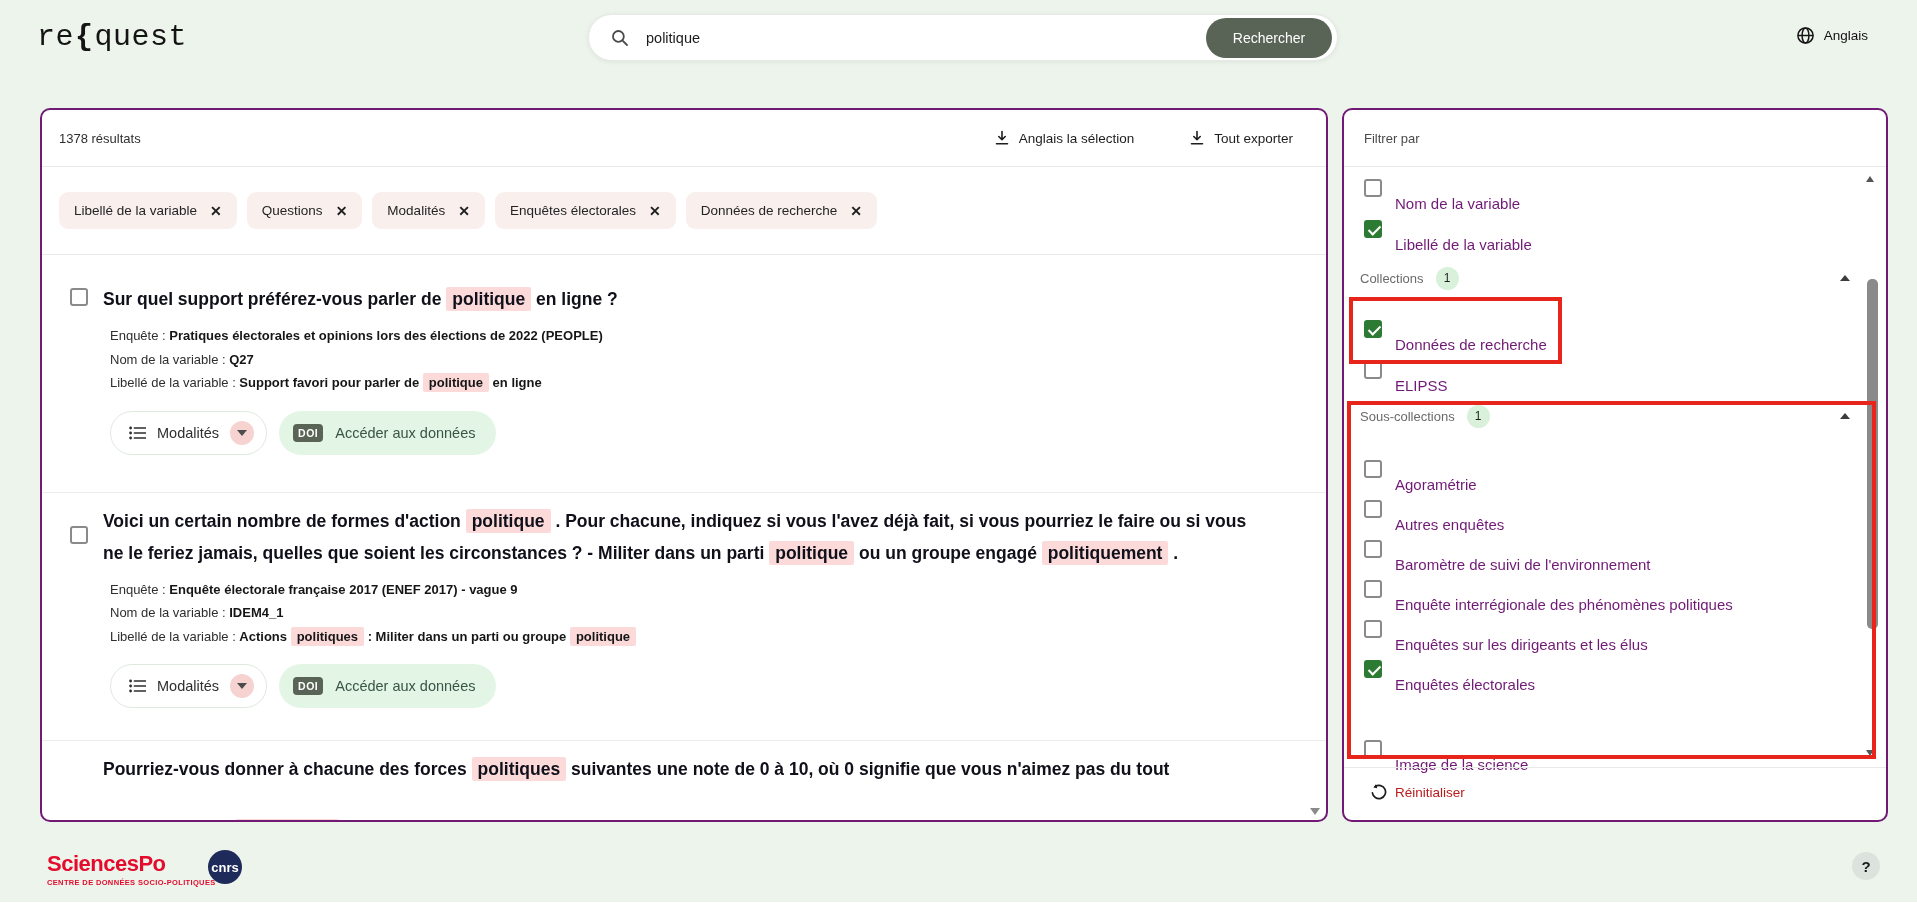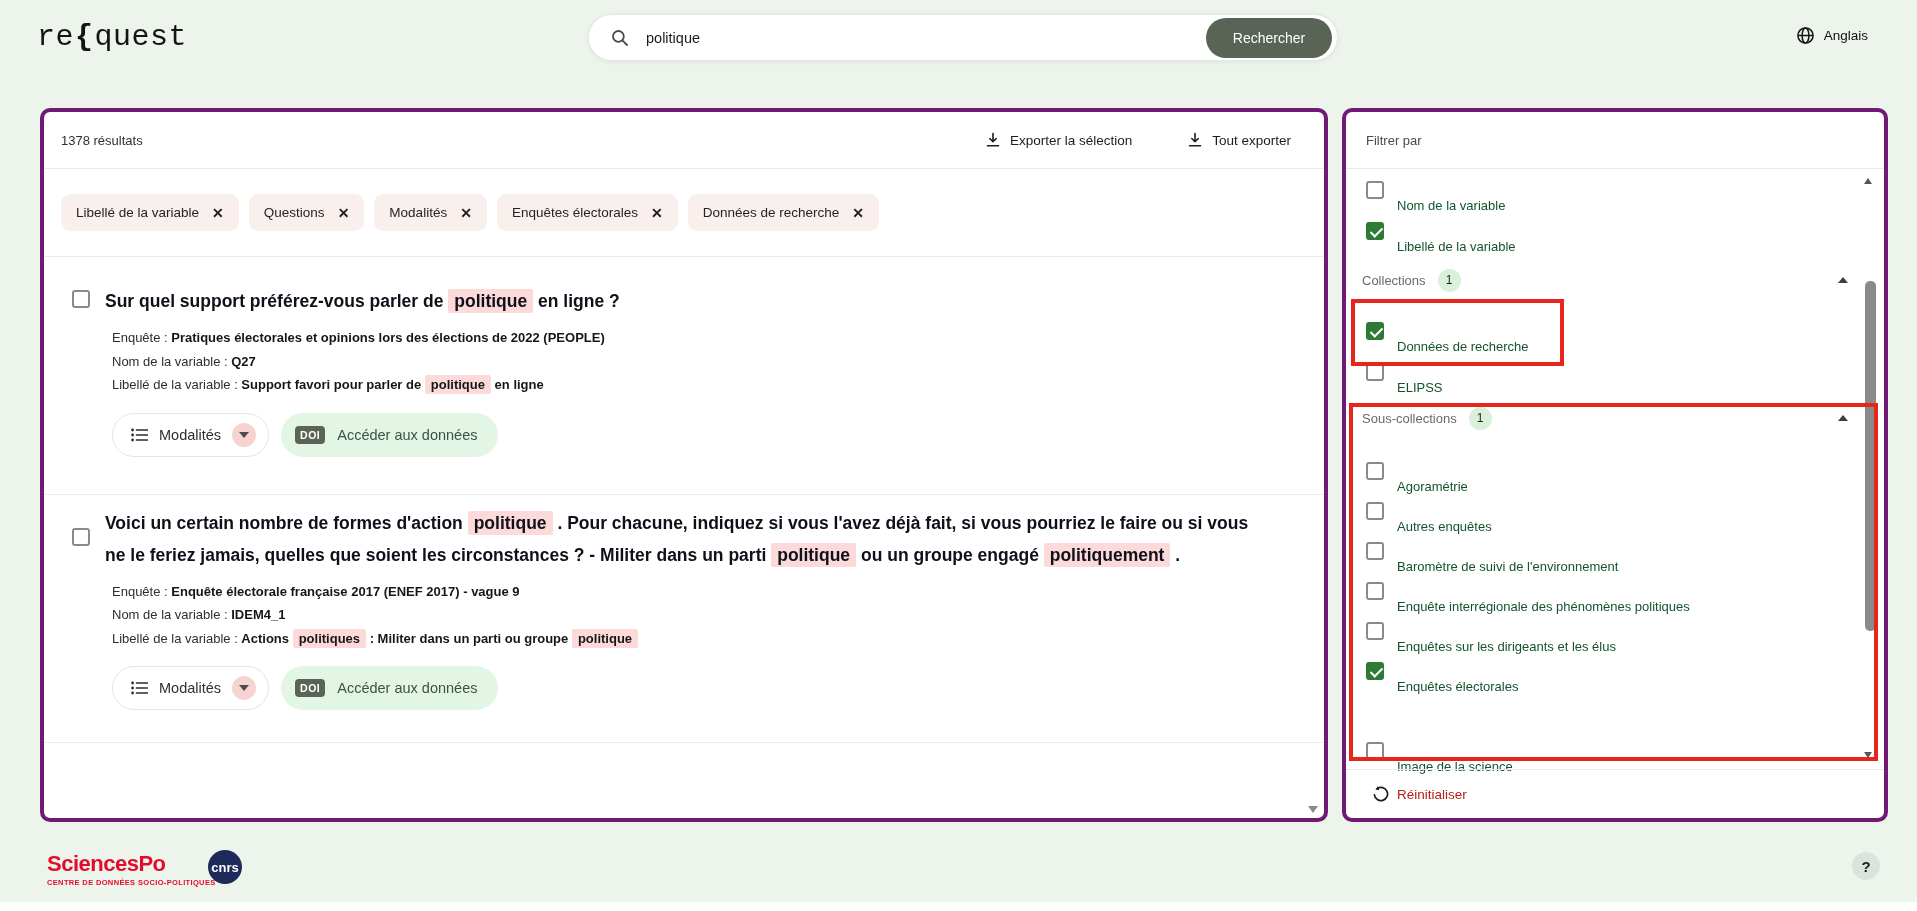--- a/index.html
+++ b/index.html
@@ -9,21 +9,21 @@
   
   .logo { position:absolute; left:37px; top:20px; font-family:Liberation Mono, monospace; font-size:30px; color:#141414; letter-spacing:0.5px; }
   .logo .brace { font-weight:700; margin:0 1px; }
   .searchbar { position:absolute; left:588px; top:14px; width:750px; height:47px; background:#fff; border:1px solid #e7e9e7; border-radius:25px; box-shadow:0 1px 5px rgba(0,0,0,.07); display:flex; align-items:center; padding-left:22px; }
   .searchbar svg { flex:none; }
   .searchbar input { border:none; outline:none; background:transparent; margin-left:17px; flex:1; font-size:14.5px; color:#1b1b1b; font-family:"Liberation Sans",sans-serif; }
   .search-btn { position:absolute; right:5px; top:3px; height:40px; width:126px; border:none; border-radius:21px; background:#5a6456; color:#fff; font-size:14px; font-family:"Liberation Sans",sans-serif; cursor:pointer; }
   .lang { position:absolute; right:49px; top:26px; display:flex; align-items:center; gap:9px; font-size:13.5px; color:#111; cursor:pointer; }
 
   
-  .card { position:absolute; background:#fff; border:4px solid #701a75; border-radius:10px; overflow:hidden; }
+  .card { position:absolute; background:#fff; border:2px solid #701a75; border-radius:10px; overflow:hidden; }
   .results-card { left:40px; top:108px; width:1288px; height:714px; }
   .filter-card { left:1342px; top:108px; width:546px; height:714px; }
 
   
   .results-head { height:57px; border-bottom:1px solid #e7eae7; display:flex; align-items:center; padding:0 33px 0 17px; }
   .rcount { font-size:13px; color:#2f2f2f; }
   .exports { margin-left:auto; display:flex; gap:55px; }
   .export-btn { display:flex; align-items:center; gap:9px; background:none; border:none; font-size:13.5px; color:#1d1d1d; font-family:"Liberation Sans",sans-serif; cursor:pointer; }
 
   
@@ -54,21 +54,21 @@
   .caret::after { content:""; width:0; height:0; border-left:5px solid transparent; border-right:5px solid transparent; border-top:6px solid #4c4c4c; }
   .btn-access { height:44px; border-radius:22px; background:#e3f6e6; border:none; display:flex; align-items:center; gap:12px; padding:0 20px 0 14px; font-size:14.5px; color:#3a5446; font-family:"Liberation Sans",sans-serif; cursor:pointer; }
   .doi { background:#5a6456; color:#fff; font-size:10.5px; font-weight:700; border-radius:4px; padding:3px 5px; letter-spacing:.5px; }
   .main-down { position:absolute; right:6px; bottom:5px; width:0; height:0; border-left:5px solid transparent; border-right:5px solid transparent; border-top:7px solid #8a8a8a; }
   .sliver { position:absolute; top:709px; height:12px; background:#fcdada; border-radius:3px; }
   .sliver.s1 { left:193px; width:105px; }
 
   
   .fhead { height:57px; line-height:57px; padding-left:20px; font-size:13px; color:#4a4a4a; border-bottom:1px solid #e7eae7; }
   .frow { position:absolute; left:0; width:100%; height:40px; display:flex; align-items:center; gap:13px; padding-left:20px; cursor:pointer; }
-  .flabel { font-size:13px; color:#14532d;margin-top:30px; }
+  .flabel { font-size:15px; color:#701a75;margin-top:30px; }
   .fsection { position:absolute; left:0; width:100%; height:40px; display:flex; align-items:center; gap:12px; padding-left:16px; cursor:pointer; }
   .fsec-label { font-size:13px; color:#6a6a6a; }
   .badge { width:23px; height:23px; border-radius:50%; background:#d9f1da; color:#1f1f1f; font-size:12px; display:flex; align-items:center; justify-content:center; }
   .collapse { position:absolute; right:36px; width:0; height:0; border-left:5px solid transparent; border-right:5px solid transparent; border-bottom:6px solid #3c3c3c; }
   .redbox { position:absolute; border:4px solid #e8251b; z-index:3; pointer-events:none; }
   .redbox.b1 { left:5px; top:187px; width:213px; height:67px; }
   .redbox.b2 { left:3px; top:291px; width:529px; height:358px; }
   .sb-up { position:absolute; right:12px; top:66px; width:0; height:0; border-left:4.5px solid transparent; border-right:4.5px solid transparent; border-bottom:6px solid #555; cursor:pointer; }
   .sb-down { position:absolute; right:12px; top:640px; width:0; height:0; border-left:4.5px solid transparent; border-right:4.5px solid transparent; border-top:6px solid #555; cursor:pointer; }
   .sb-thumb { position:absolute; right:8px; top:169px; width:11px; height:350px; background:#8a8a8a; border-radius:5px; cursor:pointer; }
@@ -110,21 +110,21 @@
 
 <section class="card results-card">
   <div class="results-head">
     <span class="rcount">1378 résultats</span>
     <div class="exports">
       <button class="export-btn">
         <svg width="16" height="16" viewBox="0 0 16 16">
             <path d="M8 1.5v8.2M8 9.7 4.8 6.5M8 9.7l3.2-3.2" stroke="#1d1d1d" stroke-width="1.6" fill="none" stroke-linecap="round" stroke-linejoin="round"></path>
             <path d="M2.5 13.8h11" stroke="#1d1d1d" stroke-width="1.6" stroke-linecap="round"></path>
           </svg>
-        <span>Exporter la sélection</span>
+        <span>Anglais la sélection</span>
       </button>
       <button class="export-btn">
         <svg width="16" height="16" viewBox="0 0 16 16">
             <path d="M8 1.5v8.2M8 9.7 4.8 6.5M8 9.7l3.2-3.2" stroke="#1d1d1d" stroke-width="1.6" fill="none" stroke-linecap="round" stroke-linejoin="round"></path>
             <path d="M2.5 13.8h11" stroke="#1d1d1d" stroke-width="1.6" stroke-linecap="round"></path>
           </svg>
         <span>Tout exporter</span>
       </button>
     </div>
   </div>
@@ -202,20 +202,27 @@
               <span class="caret"></span>
             </button>
             <button class="btn-access">
               <span class="doi">DOI</span>
               <span>Accéder aux données</span>
             </button>
           </div>
         </div>
       </div>
       <div class="rdivider"></div>
+      <div class="result r3">
+        <div class="rtop">
+          <div class="rcheckwrap"></div>
+          <div class="rtitle"><span>Pourriez-vous donner à chacune des forces </span><span class="hl">politiques</span><span> suivantes une note de 0 à 10, où 0 signifie que vous n'aimez pas du tout</span></div>
+        </div>
+        <div class="rbody"></div>
+      </div>
     </div>
 
   <div class="sliver s1"></div>
 
   <div class="main-down"></div>
 </section>
 
 <aside class="card filter-card">
   <div class="fhead">Filtrer par</div>
 

